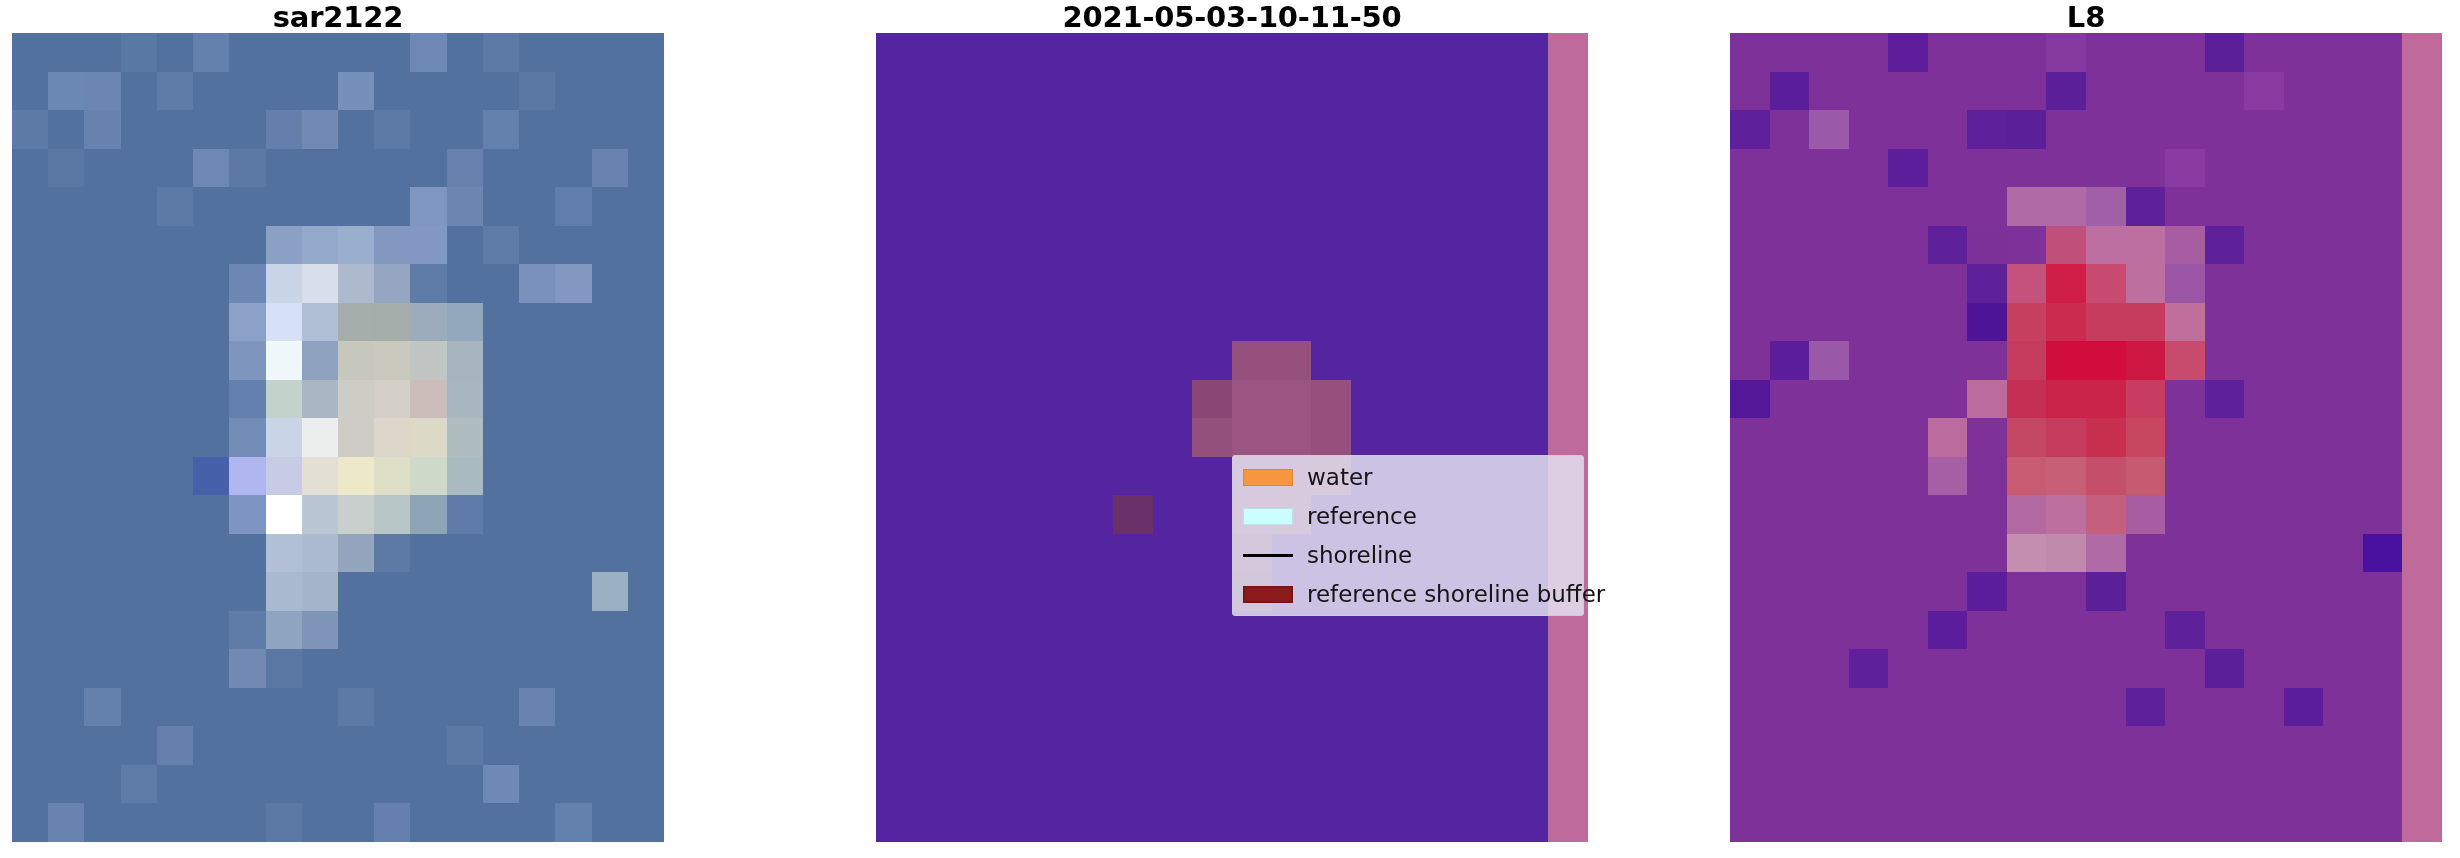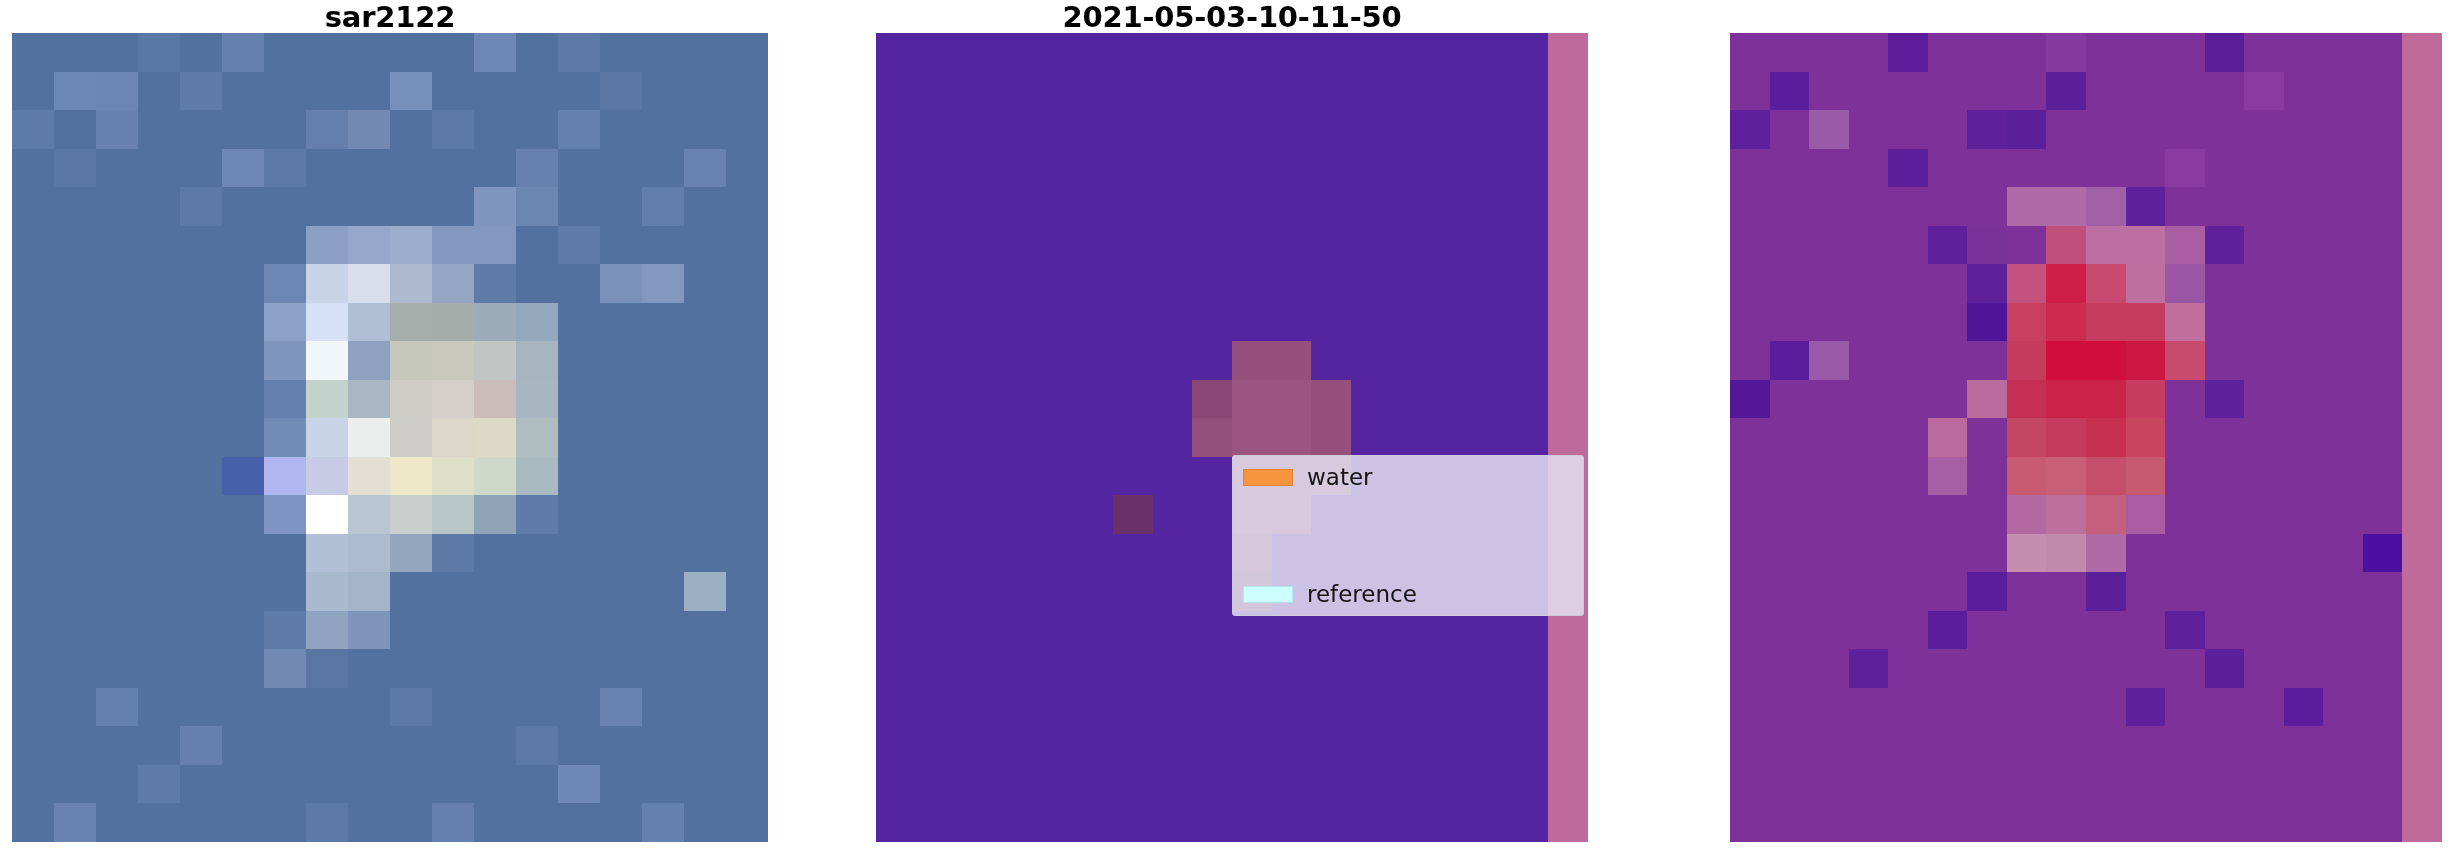--- a/index.html
+++ b/index.html
@@ -27,21 +27,21 @@
   .swatch{width:50px;height:17px;margin-right:14px;flex:0 0 auto;border:1px solid rgba(0,0,0,0.10);box-sizing:border-box;}
   .swatch.line{height:0;border:0;border-top:3px solid #000000;background:none;}
   .swatch.buffered{border:2px solid #7a1414;box-sizing:border-box;}
   .legend-label{font-size:23px;color:#151515;line-height:23px;white-space:nowrap;}
 </style>
 </head>
 <body>
 
 <div class="figure">
 
-  <div class="panel" id="panel-sar" style="left:12px;width:756px;">
+  <div class="panel" id="panel-sar" style="left:12px;width:652px;">
     <div class="panel-title">sar2122</div>
     <div class="axes">
       <div class="grid" id="grid-sar" style="grid-template-columns: repeat(18, 1fr); grid-template-rows: repeat(21, 1fr);">
           <div style="background: rgb(83, 113, 159);"></div>
           <div style="background: rgb(83, 113, 159);"></div>
           <div style="background: rgb(83, 113, 159);"></div>
           <div style="background: rgb(90, 120, 164);"></div>
           <div style="background: rgb(83, 113, 159);"></div>
           <div style="background: rgb(100, 128, 173);"></div>
           <div style="background: rgb(83, 113, 159);"></div>
@@ -800,20 +800,21 @@
           <div style="background: rgb(85, 36, 161);"></div>
           <div style="background: rgb(85, 36, 161);"></div>
           <div style="background: rgb(85, 36, 161);"></div>
           <div style="background: rgb(85, 36, 161);"></div>
           <div style="background: rgb(191, 106, 156);"></div>
         </div>
     </div>
   </div>
 
   <div class="panel" id="panel-l8" style="left:1730px;width:712px;">
+    <div class="panel-title">L8</div>
     <div class="axes">
       <div class="grid" id="grid-l8" style="grid-template-columns: repeat(18, 1fr); grid-template-rows: repeat(21, 1fr);">
           <div style="background: rgb(126, 49, 153);"></div>
           <div style="background: rgb(126, 49, 153);"></div>
           <div style="background: rgb(126, 49, 153);"></div>
           <div style="background: rgb(126, 49, 153);"></div>
           <div style="background: rgb(94, 29, 155);"></div>
           <div style="background: rgb(126, 49, 153);"></div>
           <div style="background: rgb(126, 49, 153);"></div>
           <div style="background: rgb(126, 49, 153);"></div>
@@ -1193,15 +1194,23 @@
 
   <div class="legend" id="legend">
       <div class="legend-row">
         <span class="swatch" style="background: rgb(248, 149, 63);"></span>
         <span class="legend-label">water</span>
       </div>
       <div class="legend-row">
         <span class="swatch" style="background: rgb(204, 255, 255);"></span>
         <span class="legend-label">reference</span>
       </div>
+      <div class="legend-row">
+        <span class="swatch line" style="border-top-color: rgb(0, 0, 0);"></span>
+        <span class="legend-label">shoreline</span>
+      </div>
+      <div class="legend-row">
+        <span class="swatch buffered" style="background: rgb(139, 26, 26);"></span>
+        <span class="legend-label">reference shoreline buffer</span>
+      </div>
     </div>
 
 </div>
 
 </body></html>

